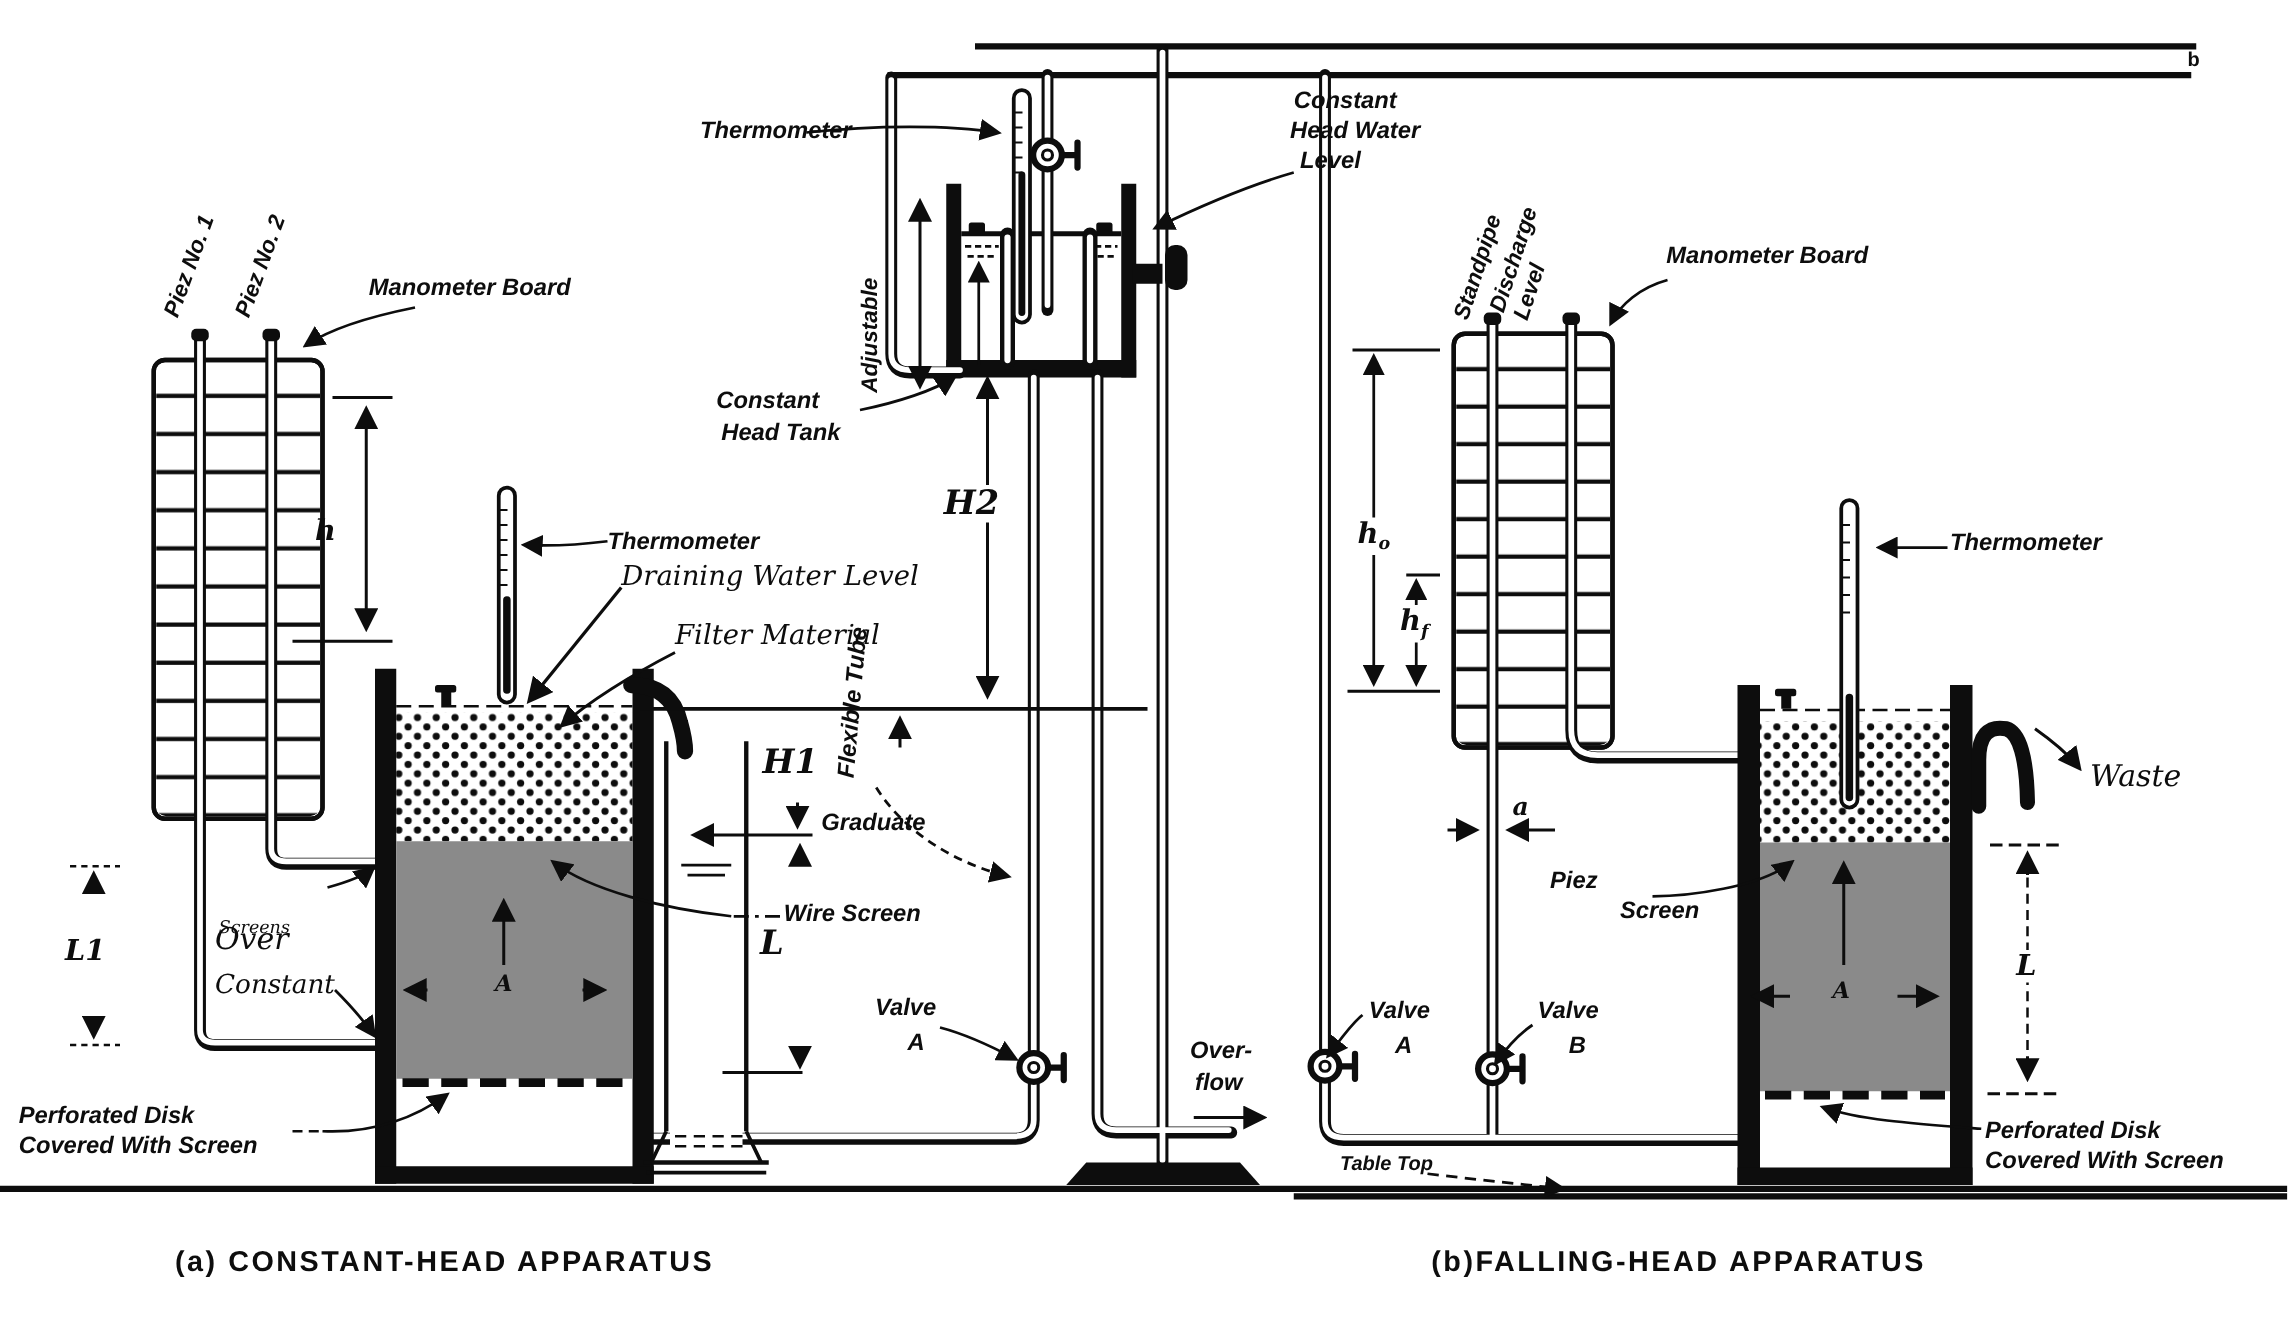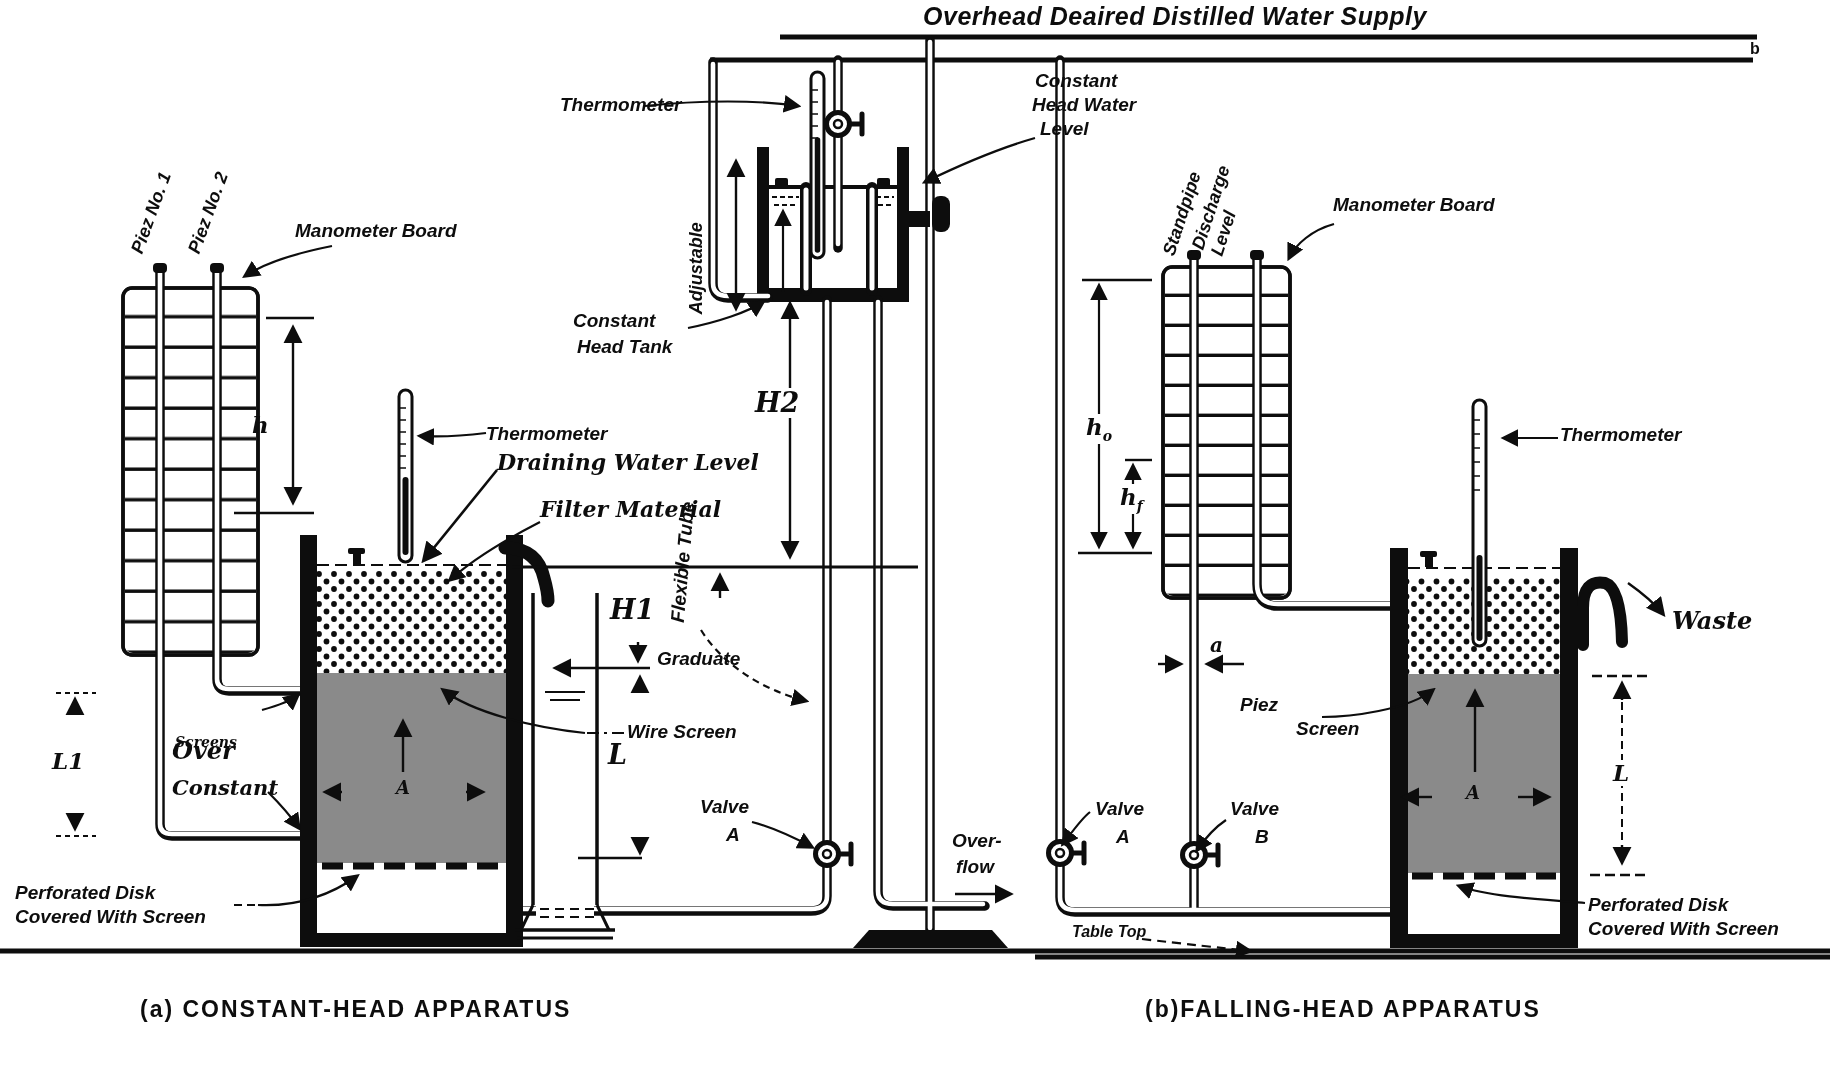--- a/index.html
+++ b/index.html
@@ -1,21 +1,21 @@
 <!DOCTYPE html>
 <html><head>
 <meta charset="utf-8">
 <style>
   html,body{margin:0;padding:0;background:#fff}
   #canvas{position:relative;width:1830px;height:1068px;background:#fff;overflow:hidden;
           font-family:"Liberation Sans",sans-serif;color:#0d0d0d}
   svg{position:absolute;left:0;top:0}
   .lbl{position:absolute;font:italic 600 19px "Liberation Sans",sans-serif;
        color:#0d0d0d;white-space:nowrap;line-height:1.12}
-  .cal{font-family:"DejaVu Serif",serif;font-style:italic;font-weight:700;font-size:22px}
+  .cal{font-family:"DejaVu Serif",serif;font-style:italic;font-weight:400;font-size:22px}
   .dim{font-family:"DejaVu Serif",serif;font-style:italic;font-weight:700;font-size:27px}
   .dimsm{font-family:"DejaVu Serif",serif;font-style:italic;font-weight:700;font-size:23px}
   .rot{transform-origin:left bottom}
   .wbg{background:#fff;padding:0 3px}
   .title{font:italic 700 25px "Liberation Sans",sans-serif;letter-spacing:.5px}
   .caption{font:700 23px "Liberation Sans",sans-serif;font-style:normal;letter-spacing:2px}
   sub{font-size:14px;font-weight:700}
 </style>
 </head>
 <body>
@@ -265,21 +265,20 @@
     <path d="M1585,903 C1532,899 1487,896 1459,886" stroke-width="2.2" marker-end="url(#ah)"></path>
     <path d="M1322,717 C1350,717 1408,710 1433,690" stroke-width="2.2" marker-end="url(#ah)"></path>
     <path d="M1142,939 C1185,944 1222,948 1250,951" stroke-width="2.2" stroke-dasharray="9 6" marker-end="url(#ah)"></path>
     <path d="M701,630 C722,664 762,690 806,701" stroke-width="2.2" stroke-dasharray="7 5" marker-end="url(#ah)"></path>
     <path d="M752,822 C775,828 795,838 812,847" stroke-width="2.2" marker-end="url(#ah)"></path>
     <path d="M1090,812 C1080,820 1070,835 1063,844" stroke-width="2.2" marker-end="url(#ah)"></path>
     <path d="M1226,820 C1214,828 1204,840 1197,850" stroke-width="2.2" marker-end="url(#ah)"></path>
   </g>
 </svg>
 
-<div class="lbl title" style="left:865px;top:2px;width:620px;text-align:center">Overhead Deaired Distilled Water Supply</div>
 <div class="lbl" style="left:1750px;top:40px;font-size:16px;font-style:normal">b</div>
 
 <div class="lbl rot" style="left:146px;top:236px;transform:rotate(-70deg);font-size:18px">Piez No. 1</div>
 <div class="lbl rot" style="left:203px;top:236px;transform:rotate(-70deg);font-size:18px">Piez No. 2</div>
 <div class="lbl" style="left:295px;top:220px">Manometer Board</div>
 <div class="lbl dimsm" style="left:252px;top:412px">h</div>
 <div class="lbl" style="left:486px;top:423px">Thermometer</div>
 <div class="lbl cal" style="left:497px;top:450px">Draining Water Level</div>
 <div class="lbl cal" style="left:540px;top:497px">Filter Material</div>
 <div class="lbl cal" style="left:175px;top:735px;font-size:14px">Screens</div>

